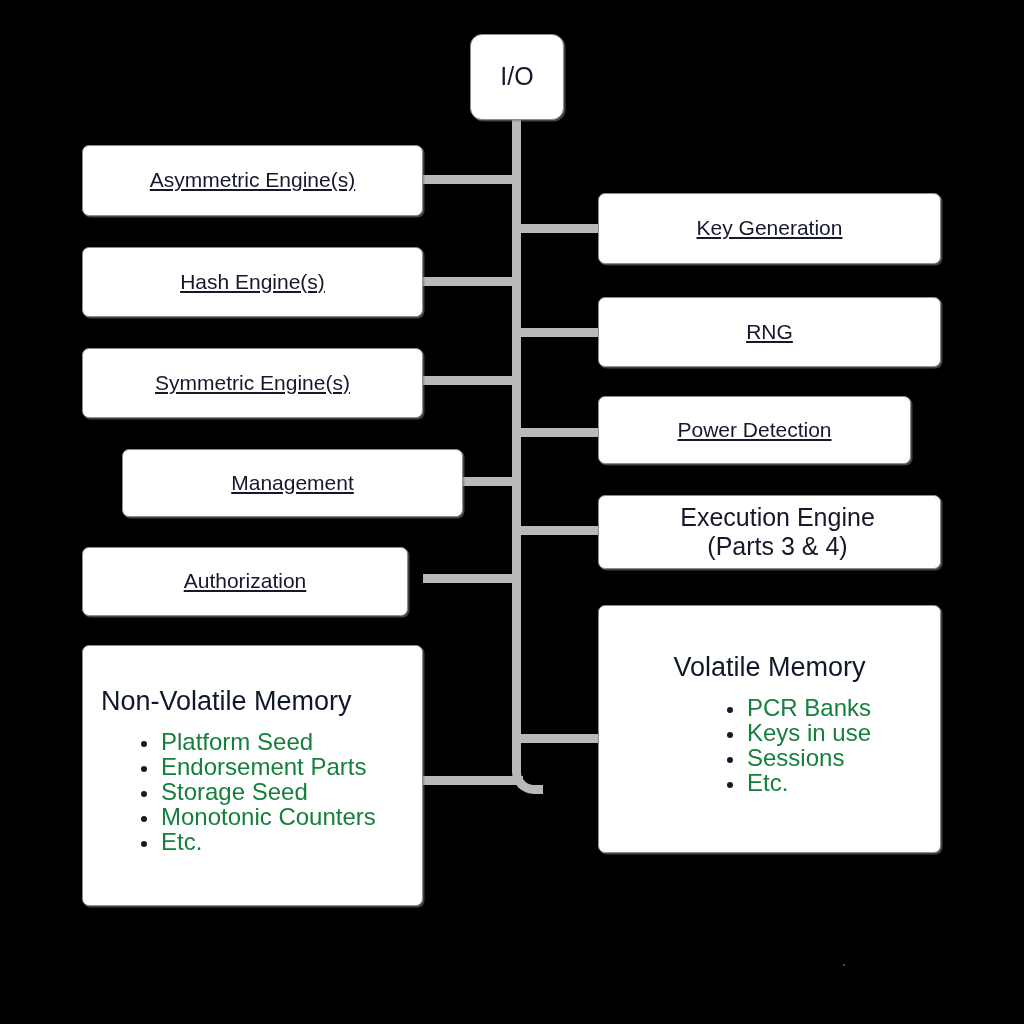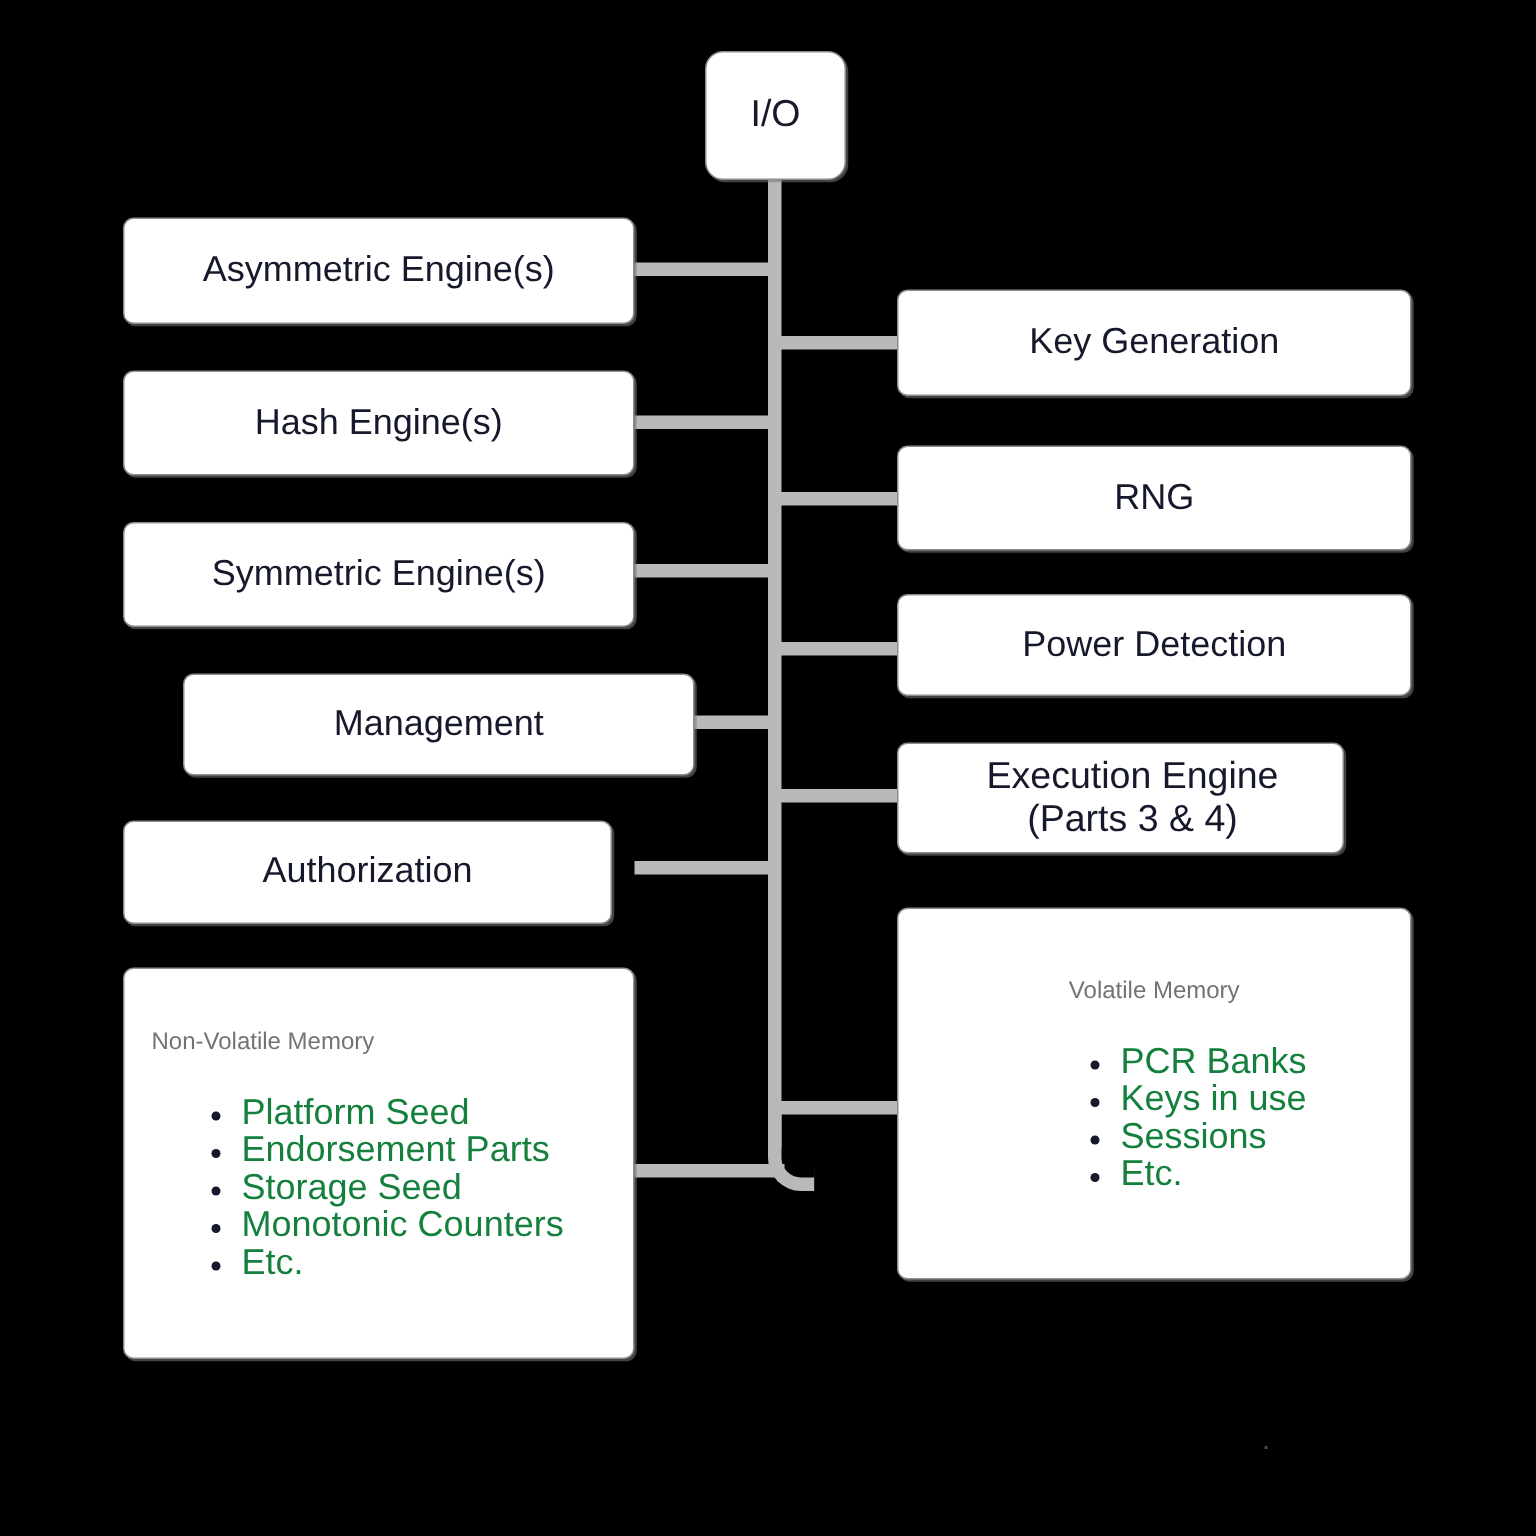--- a/index.html
+++ b/index.html
@@ -44,31 +44,31 @@
     justify-content: center;
     color: #16182b;
   }
   .box .label {
     text-align: center;
     line-height: 1.18;
     color: #16182b;
     white-space: pre-line;
   }
   .box.io .label { font-size: 25px; }
-  .box.std .label { font-size: 24px; }
+  .box.std .label { font-size: 21px; text-decoration: underline; }
   .box.two-line .label { font-size: 25px; }
 
   
   .box.memory {
     display: block;
     padding: 0;
   }
   .memory .mem-title {
-    font-size: 16px;
-    color: #737373;
+    font-size: 27px;
+    color: #0f172a;
     position: absolute;
     left: 0;
     right: 0;
     text-align: center;
   }
   .memory ul.mem-list {
     list-style: none;
     margin: 0;
     padding: 0;
     position: absolute;
@@ -163,25 +163,25 @@
   </div>
 
   <div class="box std" style="left:598px; top:193px; width:343px; height:71px;">
     <div class="label">Key Generation</div>
   </div>
 
   <div class="box std" style="left:598px; top:297px; width:343px; height:70px;">
     <div class="label">RNG</div>
   </div>
 
-  <div class="box std" style="left:598px; top:396px; width:343px; height:68px;">
+  <div class="box std" style="left:598px; top:396px; width:313px; height:68px;">
     <div class="label">Power Detection</div>
   </div>
 
-  <div class="box two-line" style="left:598px; top:495px; width:298px; height:74px;padding-left:16px;">
+  <div class="box two-line" style="left:598px; top:495px; width:343px; height:74px;padding-left:16px;">
     <div class="label">Execution Engine
 (Parts 3 &amp; 4)</div>
   </div>
 
   <div class="box memory" id="vm-box" style="left:598px; top:605px; width:343px; height:248px;">
     <div class="mem-title">Volatile Memory</div>
     <ul class="mem-list">
       <li>PCR Banks</li>
       <li>Keys in use</li>
       <li>Sessions</li>

